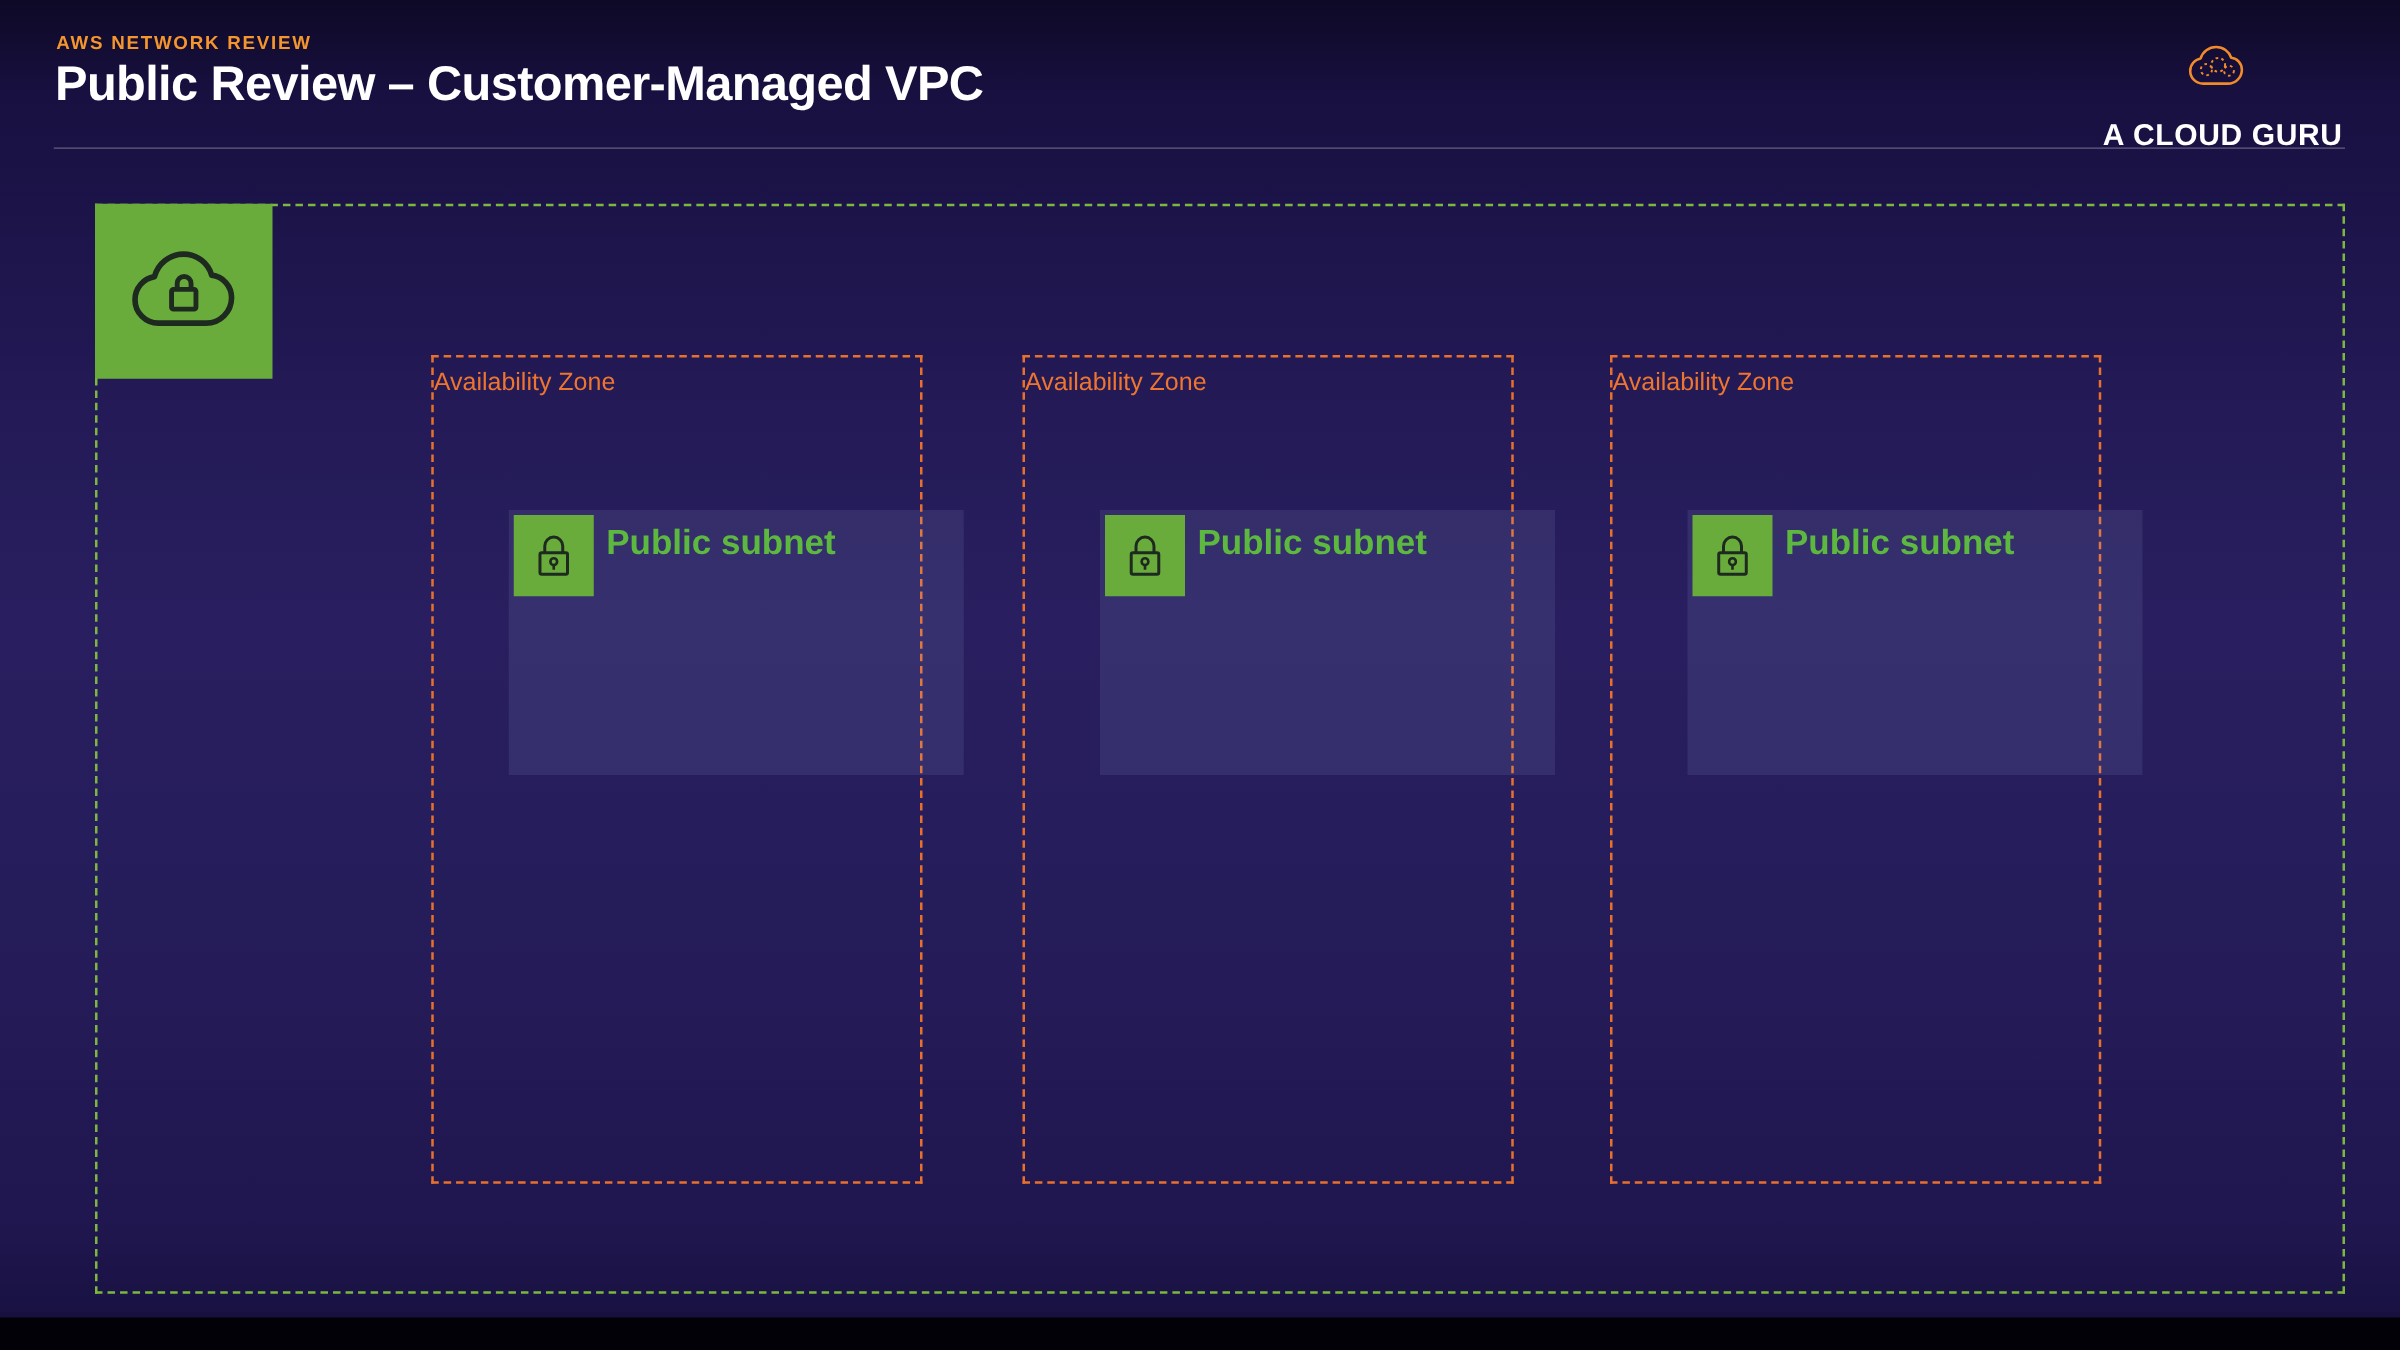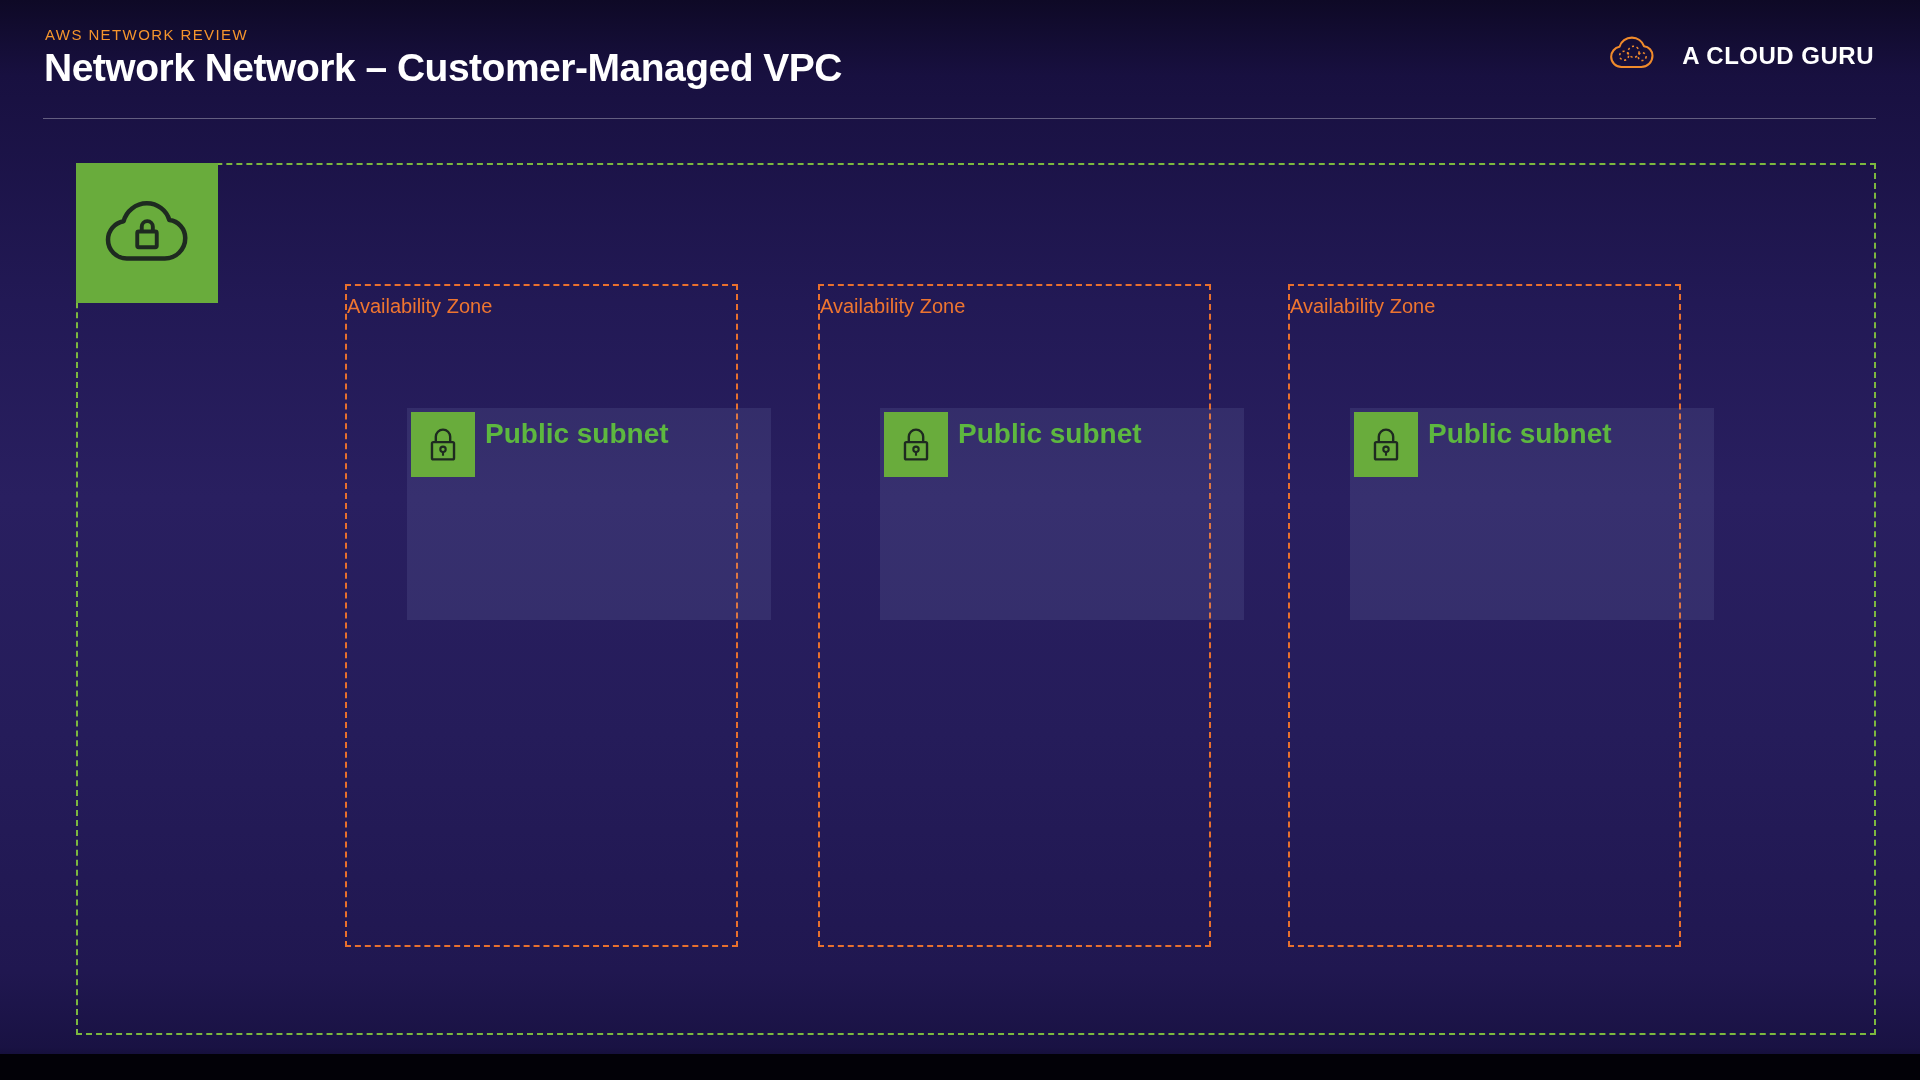--- a/index.html
+++ b/index.html
@@ -19,21 +19,21 @@
       #201750 90%,
       #191243 97%,
       #0a0620 100%);
   }
 
   
   .eyebrow {
     position: absolute;
     left: 45px; top: 26px;
     font-size: 15px;
-    font-weight: 400;
+    font-weight: 700;
     letter-spacing: 1.4px;
     color: #F5952D;
   }
   .page-title {
     position: absolute;
     left: 44px; top: 46px;
     font-size: 39px;
     font-weight: 800;
     letter-spacing: -0.5px;
     color: #FFFFFF;
@@ -43,20 +43,21 @@
     left: 43px; top: 118px;
     width: 1833px; height: 1px;
     background: rgba(255,255,255,0.32);
   }
   .acg-logo {
     position: absolute;
     right: 46px; top: 32px;
     display: flex;
     align-items: center;
     gap: 14px;
+    flex-direction: column;
   }
   .acg-logo .logo-text {
     font-size: 24px;
     font-weight: 800;
     letter-spacing: 0.5px;
     color: #FFFFFF;
   }
 
   
   .vpc-box {
@@ -134,21 +135,21 @@
     width: 1920px; height: 26px;
     background: #020107;
   }
 </style>
 </head>
 <body>
 
 <div class="page">
 
   <div class="eyebrow">AWS NETWORK REVIEW</div>
-  <div class="page-title">Network Network – Customer-Managed VPC</div>
+  <div class="page-title">Public Review – Customer-Managed VPC</div>
   <div class="divider"></div>
 
   <div class="acg-logo">
     <span>
       <svg width="62" height="44" viewBox="0 0 72 50" fill="none">
         <path d="M18 40 C11.3 40 6 34.7 6 28.2 C6 22.4 10.2 17.6 15.7 16.6 C17.5 10.4 23.3 6 30.1 6 C36.6 6 42.1 10.1 44.1 15.9 C49.7 16.5 54 21.2 54 27 C54 34.2 48.1 40 40.9 40 Z" stroke="#F08A2B" stroke-width="2.4" stroke-linejoin="round"></path>
         <circle cx="21" cy="27" r="5.2" stroke="#F08A2B" stroke-width="1.8" stroke-dasharray="2.5 3"></circle>
         <circle cx="32" cy="22.5" r="6.4" stroke="#F08A2B" stroke-width="1.8" stroke-dasharray="2.5 3"></circle>
         <circle cx="42" cy="28" r="4.6" stroke="#F08A2B" stroke-width="1.8" stroke-dasharray="2.5 3"></circle>
       </svg>

